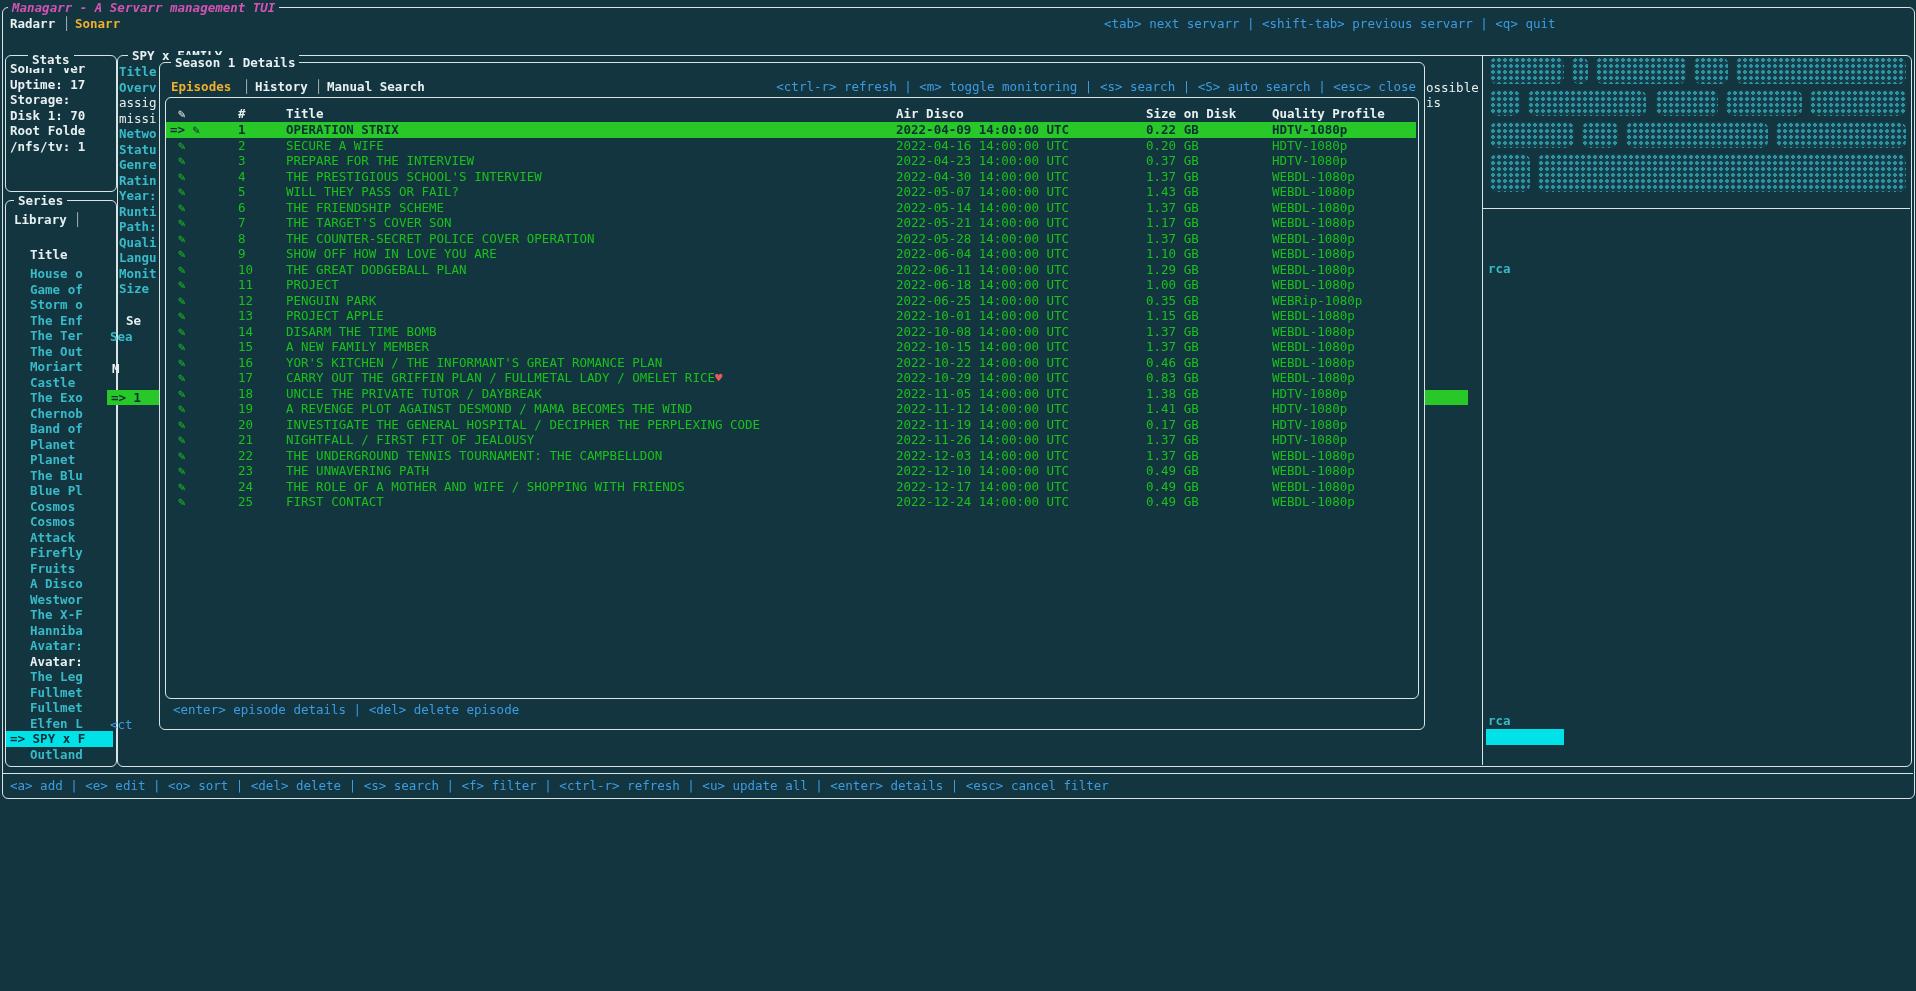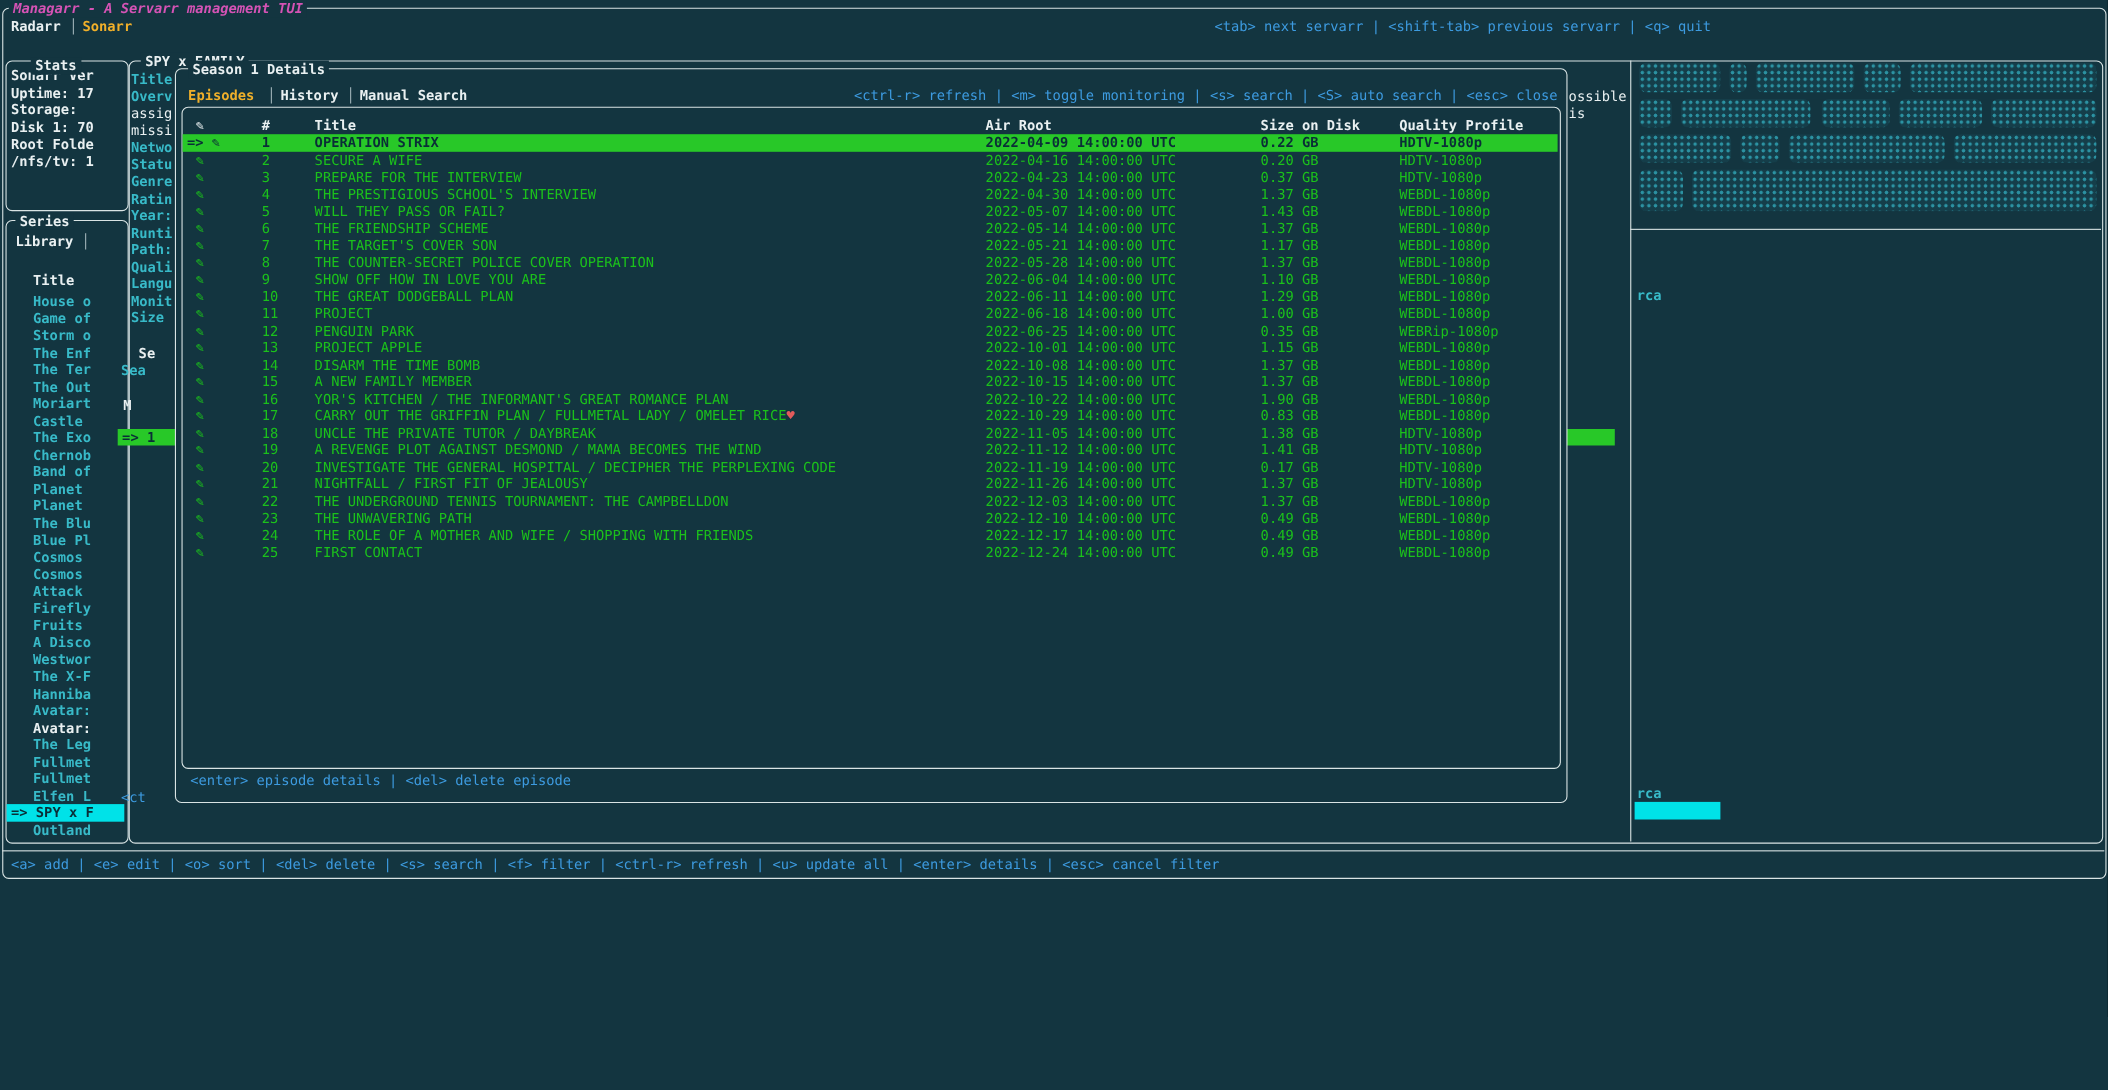--- a/index.html
+++ b/index.html
@@ -164,21 +164,21 @@
   <div class="t w b" style="left:255px;top:79px;z-index:6;">History</div>
   <div class="t dm" style="left:315px;top:79px;z-index:6;">│</div>
   <div class="t w b" style="left:327px;top:79px;z-index:6;">Manual Search</div>
   <div class="t bl" style="right:500px;top:79px;z-index:6;">&lt;ctrl-r&gt; refresh | &lt;m&gt; toggle monitoring | &lt;s&gt; search | &lt;S&gt; auto search | &lt;esc&gt; close</div>
 
   <div class="box" style="left:165px;top:97px;width:1252px;height:600px;z-index:5;"></div>
   <div id="ep-header" class="ep-grid">
       <div>✎</div>
       <div>#</div>
       <div>Title</div>
-      <div>Air Root</div>
+      <div>Air Disco</div>
       <div>Size on Disk</div>
       <div>Quality Profile</div>
     </div>
   <div id="ep-rows">
       <div class="ep-grid ep-row sel">
         <div class="c-icon">=&gt; ✎</div>
         <div>1</div>
         <div>OPERATION STRIX</div>
         <div>2022-04-09 14:00:00 UTC</div>
         <div>0.22 GB</div>
@@ -294,21 +294,21 @@
         <div>A NEW FAMILY MEMBER</div>
         <div>2022-10-15 14:00:00 UTC</div>
         <div>1.37 GB</div>
         <div>WEBDL-1080p</div>
       </div>
       <div class="ep-grid ep-row">
         <div class="c-icon">✎</div>
         <div>16</div>
         <div>YOR'S KITCHEN / THE INFORMANT'S GREAT ROMANCE PLAN</div>
         <div>2022-10-22 14:00:00 UTC</div>
-        <div>1.90 GB</div>
+        <div>0.46 GB</div>
         <div>WEBDL-1080p</div>
       </div>
       <div class="ep-grid ep-row">
         <div class="c-icon">✎</div>
         <div>17</div>
         <div>CARRY OUT THE GRIFFIN PLAN / FULLMETAL LADY / OMELET RICE<div class="heart" style="display: inline;">♥</div></div>
         <div>2022-10-29 14:00:00 UTC</div>
         <div>0.83 GB</div>
         <div>WEBDL-1080p</div>
       </div>

